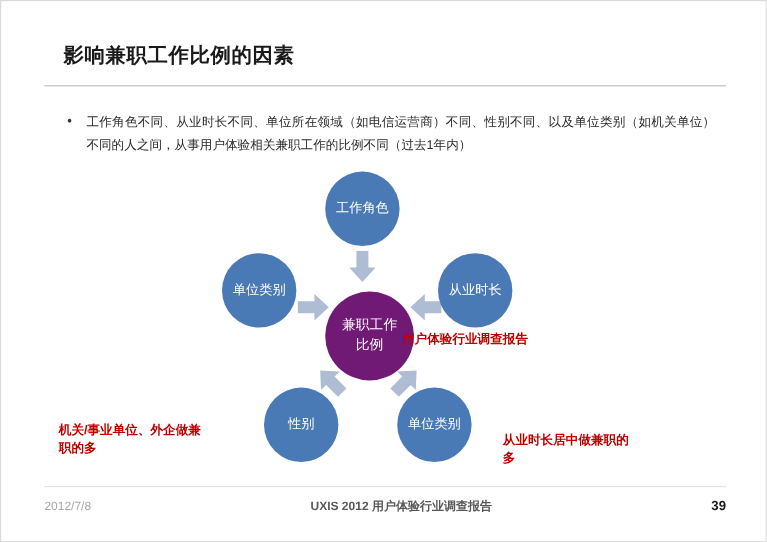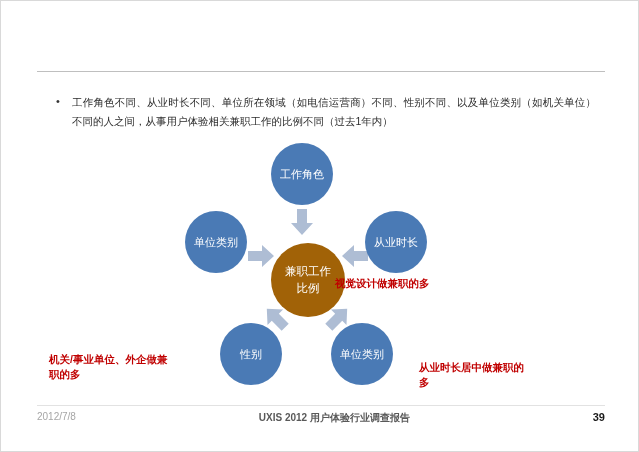--- a/index.html
+++ b/index.html
@@ -91,21 +91,21 @@
     line-height: 16px;
     box-sizing: border-box;
     padding: 4px;
   }
   .node-label {
     display: block;
     width: 44px;
   }
 
   #node-center {
-    background: #a16207;
+    background: #701a75;
     font-size: 11.5px;
     line-height: 17px;
   }
   #node-center .node-label { width: 52px; }
 
   
   #node-role    { left: 270px; top: 10px;  width: 62px; height: 62px; text-align: right; }
   #node-years   { left: 364px; top: 78px;  width: 62px; height: 62px; }
   #node-field   { left: 330px; top: 190px; width: 62px; height: 62px; }
   #node-gender  { left: 219px; top: 190px; width: 62px; height: 62px; }
@@ -143,21 +143,21 @@
     height: 1px;
     background: #e2e2e2;
   }
   #footer {
     position: absolute;
     left: 36px;
     top: 410px;
     width: 568px;
     height: 22px;
     display: flex;
-    align-items: flex-start;
+    align-items: center;
   }
   #footer-date {
     font-size: 10px;
     color: #a6a6a6;
     flex: 0 0 auto;
   }
   #footer-center {
     flex: 1 1 auto;
     text-align: center;
     font-size: 10px;
@@ -169,20 +169,23 @@
     font-size: 11px;
     font-weight: bold;
     color: #1a1a1a;
   }
 </style>
 </head>
 <body>
 
 <div id="slide">
 
+  <div id="title-block">
+    <div id="slide-title">影响兼职工作比例的因素</div>
+  </div>
   <div id="title-rule"></div>
 
   <div id="bullet-row">
     <div id="bullet-marker">•</div>
     <div id="bullet-text">工作角色不同、从业时长不同、单位所在领域（如电信运营商）不同、性别不同、以及单位类别（如机关单位）不同的人之间，从事用户体验相关兼职工作的比例不同（过去1年内）</div>
   </div>
 
   <div id="diagram">
 
     <div class="arrow" id="arrow-top">
@@ -227,21 +230,21 @@
     <div class="node" id="node-gender">
       <span class="node-label">性别</span>
     </div>
     <div class="node" id="node-unit">
       <span class="node-label">单位类别</span>
     </div>
     <div class="node" id="node-center">
       <span class="node-label">兼职工作比例</span>
     </div>
 
-    <div class="annotation" id="ann-role">视觉设计做兼职的多</div>
+    <div class="annotation" id="ann-role">用户体验行业调查报告</div>
     <div class="annotation" id="ann-unit">机关/事业单位、外企做兼职的多</div>
     <div class="annotation" id="ann-years">从业时长居中做兼职的多</div>
 
   </div>
 
   <div id="footer-rule"></div>
   <div id="footer">
     <div id="footer-date">2012/7/8</div>
     <div id="footer-center">UXIS 2012 用户体验行业调查报告</div>
     <div id="footer-page">39</div>

